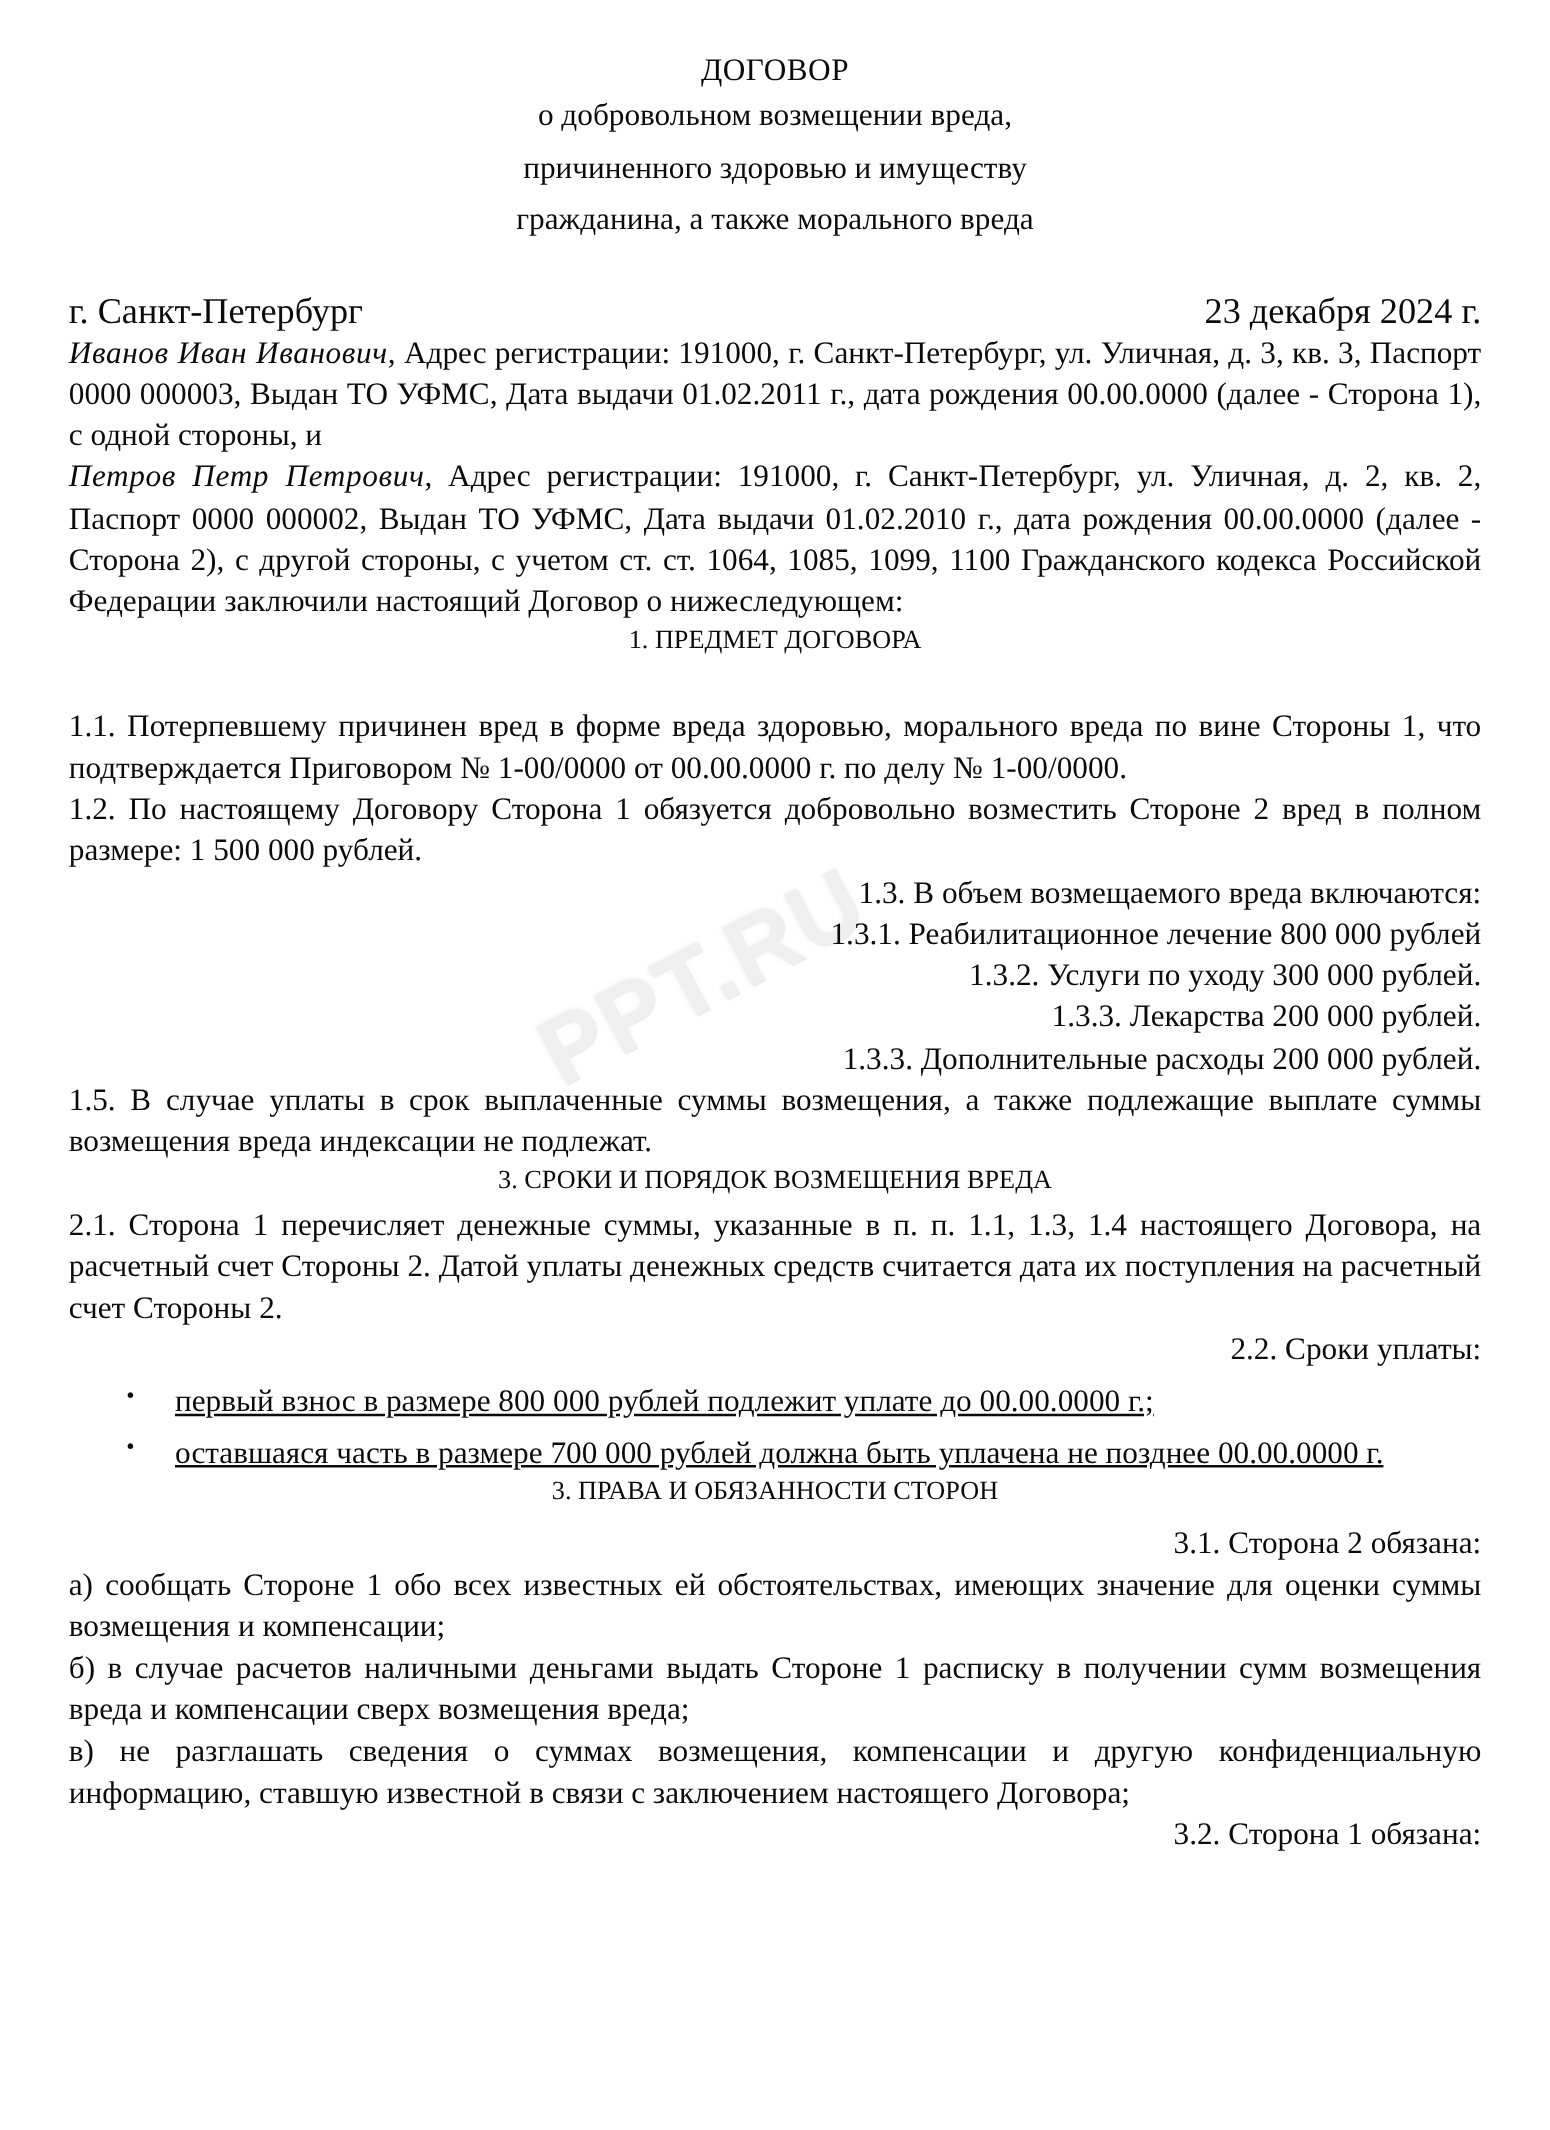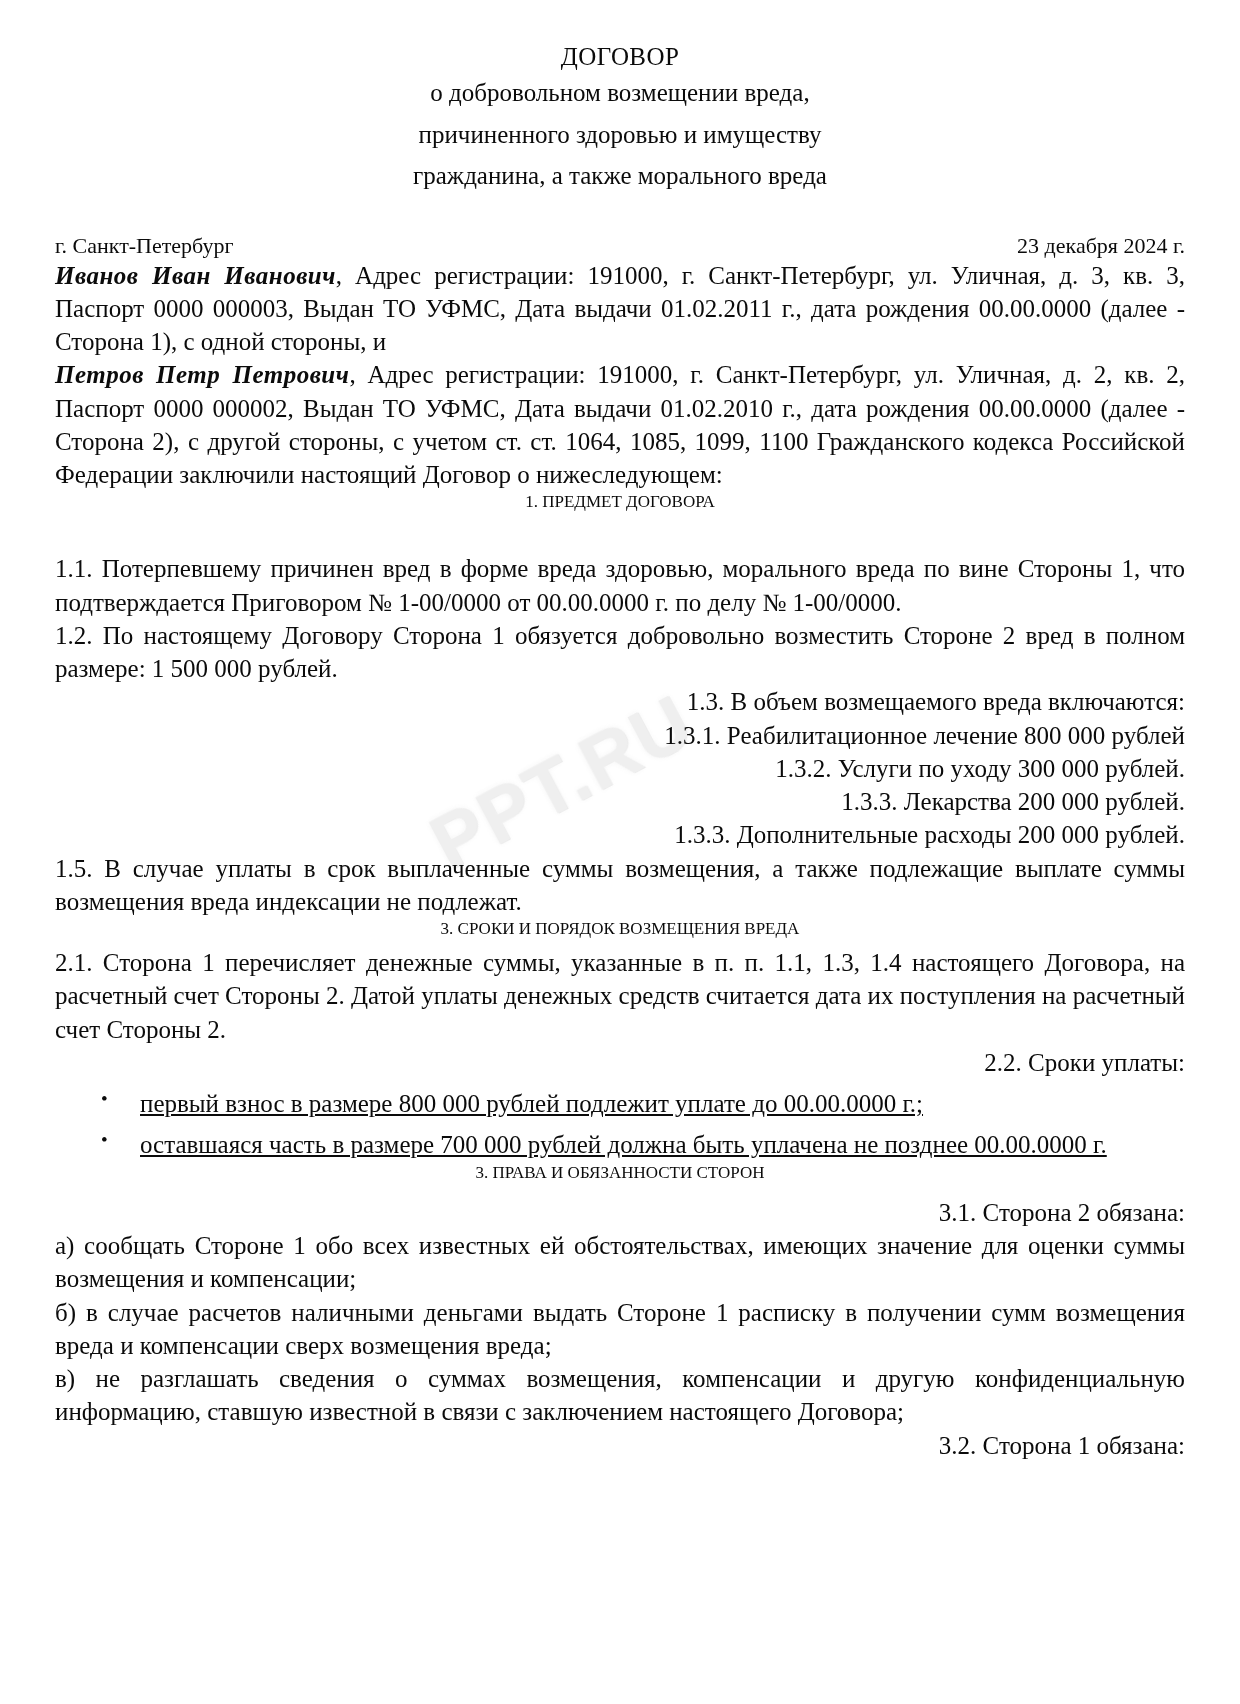--- a/index.html
+++ b/index.html
@@ -60,42 +60,42 @@
     font-size: 25px;
     line-height: 1.42;
     margin-top: 6px;
   }
 
   
   .citydate {
     display: flex;
     justify-content: space-between;
     align-items: baseline;
-    font-size: 22px;
+    font-size: 29px;
     margin-top: 39px;
   }
 
   
   p.para {
     font-size: 25px;
     line-height: 1.33;
     margin: 0;
     text-align: justify;
     text-justify: inter-word;
   }
   .party-name {
-    font-weight: 700;
+    font-weight: 400;
     font-style: italic;
     letter-spacing: 0.5px;
   }
   .gap-party { margin-top: 27px; }
 
   
   h2.section-heading {
-    font-size: 17px;
+    font-size: 21px;
     font-weight: 400;
     text-align: center;
     margin: 0;
     line-height: 1.3;
   }
   .sec1-heading { margin-top: 42px; }
   .sec1-body    { margin-top: 39px; }
   .sec2-heading { margin-top: 52px; }
   .sec2-body    { margin-top: 6px; }
   .sec3-heading { margin-top: 42px; }

